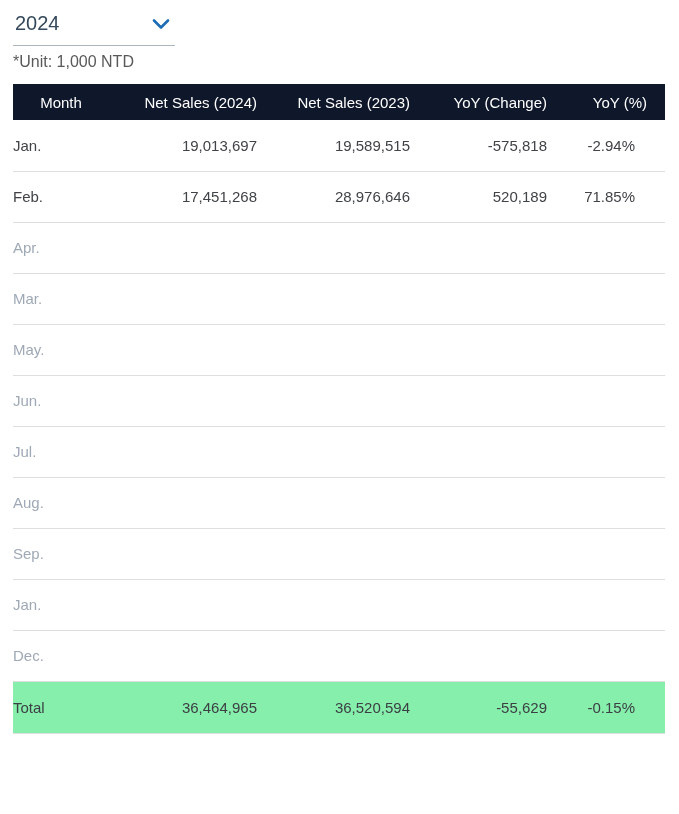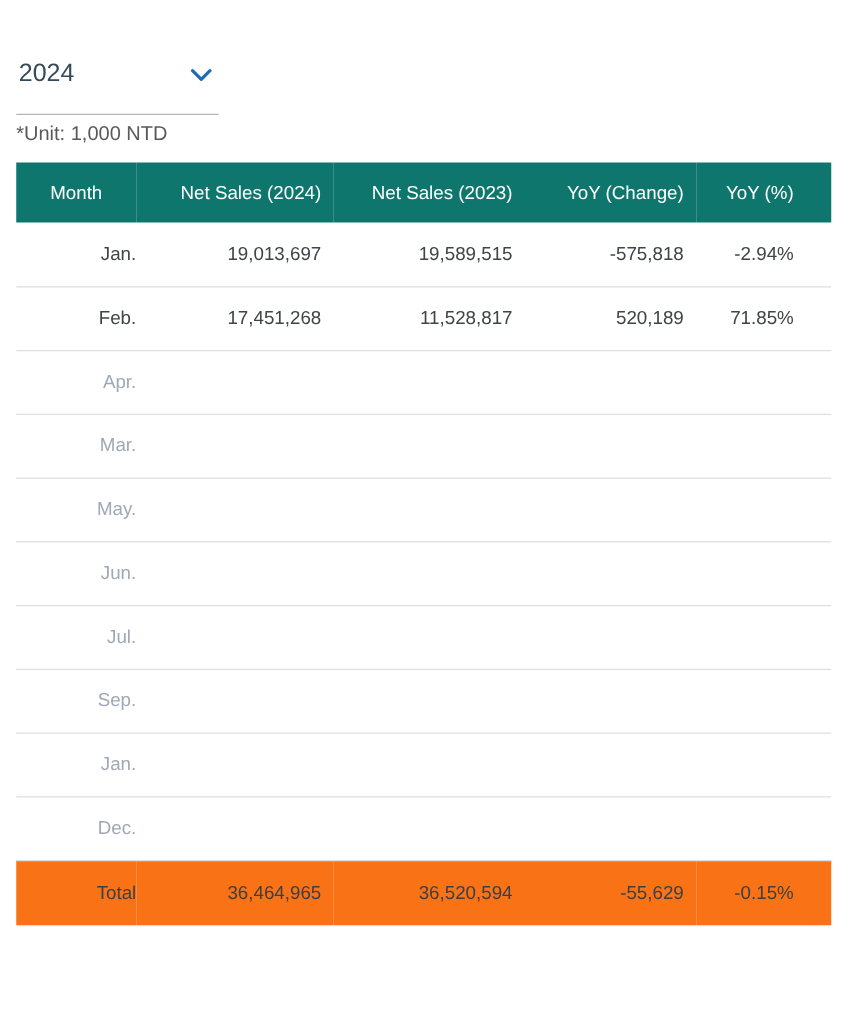--- a/index.html
+++ b/index.html
@@ -17,26 +17,25 @@
   .page {
     padding: 8px 14px 0 13px;
   }
 
   
   .year-select {
     width: 162px;
     display: flex;
     justify-content: space-between;
     align-items: center;
-    padding: 4px 3px 20px 2px;
+    padding: 4px 3px 10px 2px;
     border-bottom: 1px solid #aeb6bd;
     font-size: 20px;
     color: #35495c;
     cursor: pointer;
-    margin-top: 36px;
   }
   .year-select .chev {
     display: inline-flex;
     margin-right: 2px;
   }
 
   
   .unit-note {
     text-align: left;
     font-size: 16px;
@@ -51,52 +50,52 @@
     font-size: 15px;
     table-layout: fixed;
   }
   table.sales col.c-month  { width: 96px; }
   table.sales col.c-s2024  { width: 158px; }
   table.sales col.c-s2023  { width: 153px; }
   table.sales col.c-change { width: 137px; }
   table.sales col.c-pct    { width: 108px; }
 
   table.sales thead th {
-    background: #0f766e;
+    background: #0f172a;
     color: #ffffff;
     font-weight: 400;
-    height: 48px;
+    height: 36px;
     padding: 0 10px 0 0;
     text-align: right;
     white-space: nowrap;
   }
   table.sales thead th:first-child {
     text-align: center;
     padding: 0;
   }
-  table.sales thead th:last-child { padding-right: 30px; }
+  table.sales thead th:last-child { padding-right: 18px; }
 
   table.sales tbody td {
     height: 51px;
     border-bottom: 1px solid #dedede;
     color: #404347;
     text-align: right;
     padding: 0 10px 0 0;
     white-space: nowrap;
   }
   table.sales tbody td:first-child {
-    text-align: right;
+    text-align: left;
     padding: 0;
   }
   table.sales tbody td:last-child { padding-right: 30px; }
 
   table.sales tbody tr.empty td { color: #9fa9b6; }
 
   table.sales tbody tr.total-row td {
-    background: #f97316;
+    background: #86efac;
     color: #3c3f43;
     height: 52px;
   }
 </style>
 </head>
 <body>
 
 <div class="page">
 
   <div class="year-select">
@@ -131,21 +130,21 @@
       <tr>
         <td>Jan.</td>
         <td>19,013,697</td>
         <td>19,589,515</td>
         <td>-575,818</td>
         <td>-2.94%</td>
       </tr>
       <tr>
         <td>Feb.</td>
         <td>17,451,268</td>
-        <td>11,528,817</td>
+        <td>28,976,646</td>
         <td>520,189</td>
         <td>71.85%</td>
       </tr>
       <tr class="empty">
         <td>Apr.</td>
         <td></td>
         <td></td>
         <td></td>
         <td></td>
       </tr>
@@ -165,20 +164,27 @@
       </tr>
       <tr class="empty">
         <td>Jun.</td>
         <td></td>
         <td></td>
         <td></td>
         <td></td>
       </tr>
       <tr class="empty">
         <td>Jul.</td>
+        <td></td>
+        <td></td>
+        <td></td>
+        <td></td>
+      </tr>
+      <tr class="empty">
+        <td>Aug.</td>
         <td></td>
         <td></td>
         <td></td>
         <td></td>
       </tr>
       <tr class="empty">
         <td>Sep.</td>
         <td></td>
         <td></td>
         <td></td>

